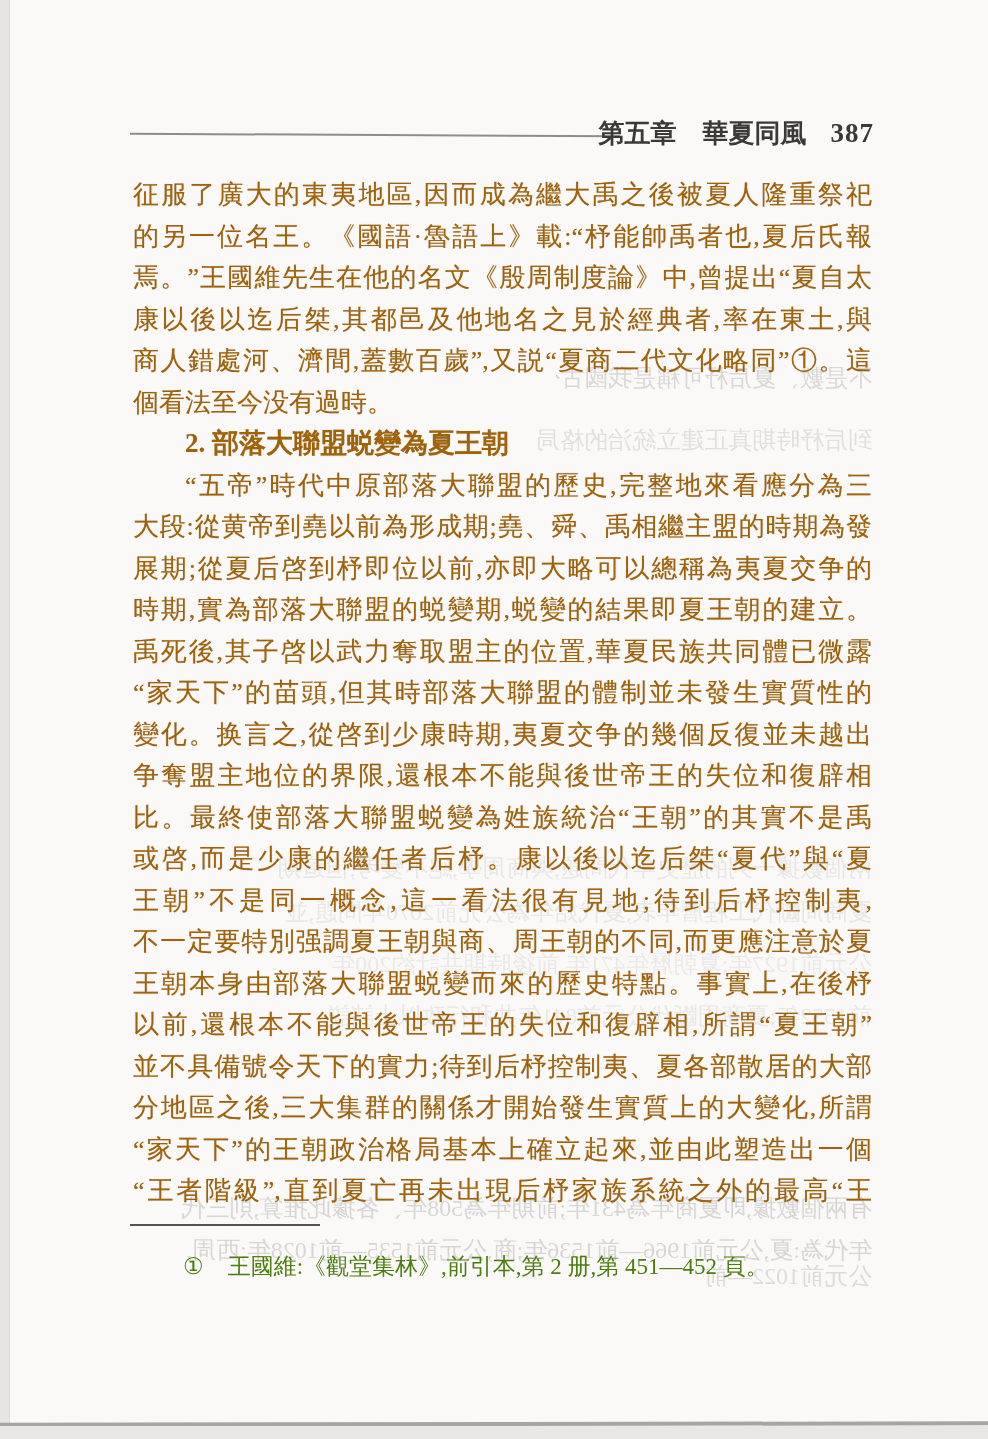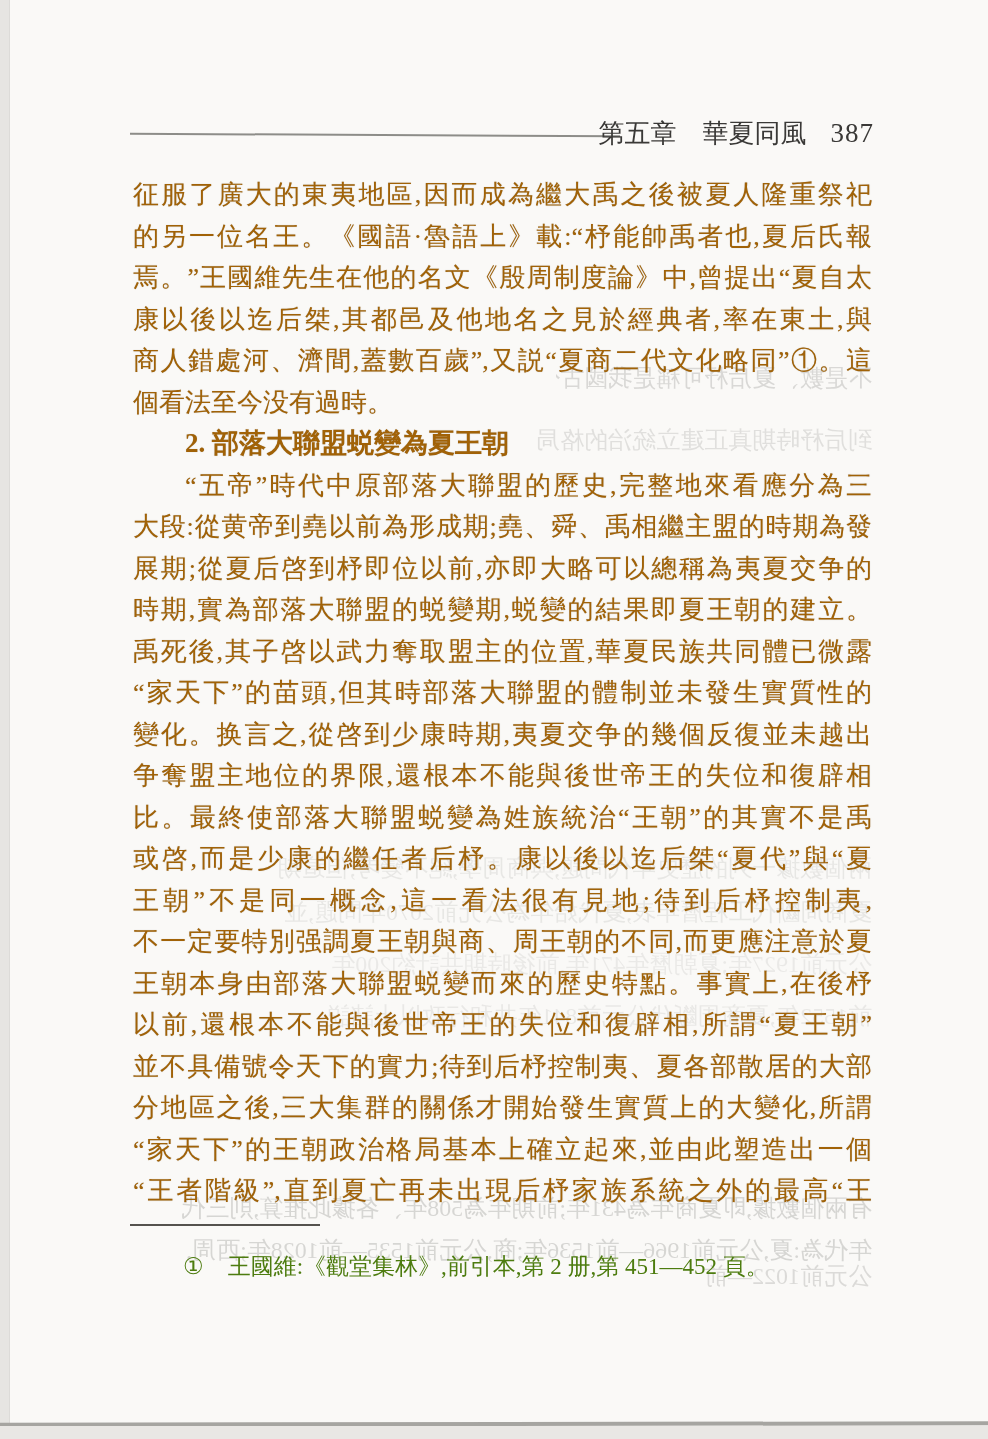--- a/index.html
+++ b/index.html
@@ -8,21 +8,21 @@
     background:#faf9f7;
     font-family:"Liberation Serif","DejaVu Serif",serif;
   }
   .scan{position:absolute;inset:0;}
   
   .left-edge{position:absolute;left:0;top:0;width:9px;height:1439px;background:#e6e5e2;border-right:1px solid #dcdbd8;}
   .bottom-line{position:absolute;left:0;top:1422px;width:988px;height:4px;background:#a6a5a1;transform:rotate(-0.08deg);}
   .bottom-band{position:absolute;left:0;top:1426px;width:988px;height:13px;background:#e9e7e4;}
   
   .header-rule{position:absolute;left:130px;top:134px;width:490px;height:2px;background:#8d8d89;transform:rotate(0.3deg);}
-  .header-text{position:absolute;left:0;top:116px;width:874px;text-align:right;font-size:26px;font-weight:400;color:#3a3937;white-space:nowrap;}
+  .header-text{position:absolute;left:0;top:116px;width:874px;text-align:right;font-size:26px;font-weight:700;color:#3a3937;white-space:nowrap;}
   .header-text .chap{margin-right:26px;}
   .header-text .title{margin-right:24px;}
   .header-text .pno{font-size:27px;letter-spacing:1px;}
   
   .bleed{position:absolute;transform:scaleX(-1);color:#7d7d79;filter:blur(0.6px);font-size:24px;white-space:nowrap;overflow:hidden;}
   
   .textblock{position:absolute;left:133px;top:174px;width:739px;color:#a16207;font-size:26px;text-shadow:0 0 1px rgba(59,58,56,.30);}
   .bl{height:41.5px;line-height:41.5px;text-align:justify;text-align-last:justify;}
   .bl.short{text-align-last:left;}
   .bl.ind{padding-left:52px;}

